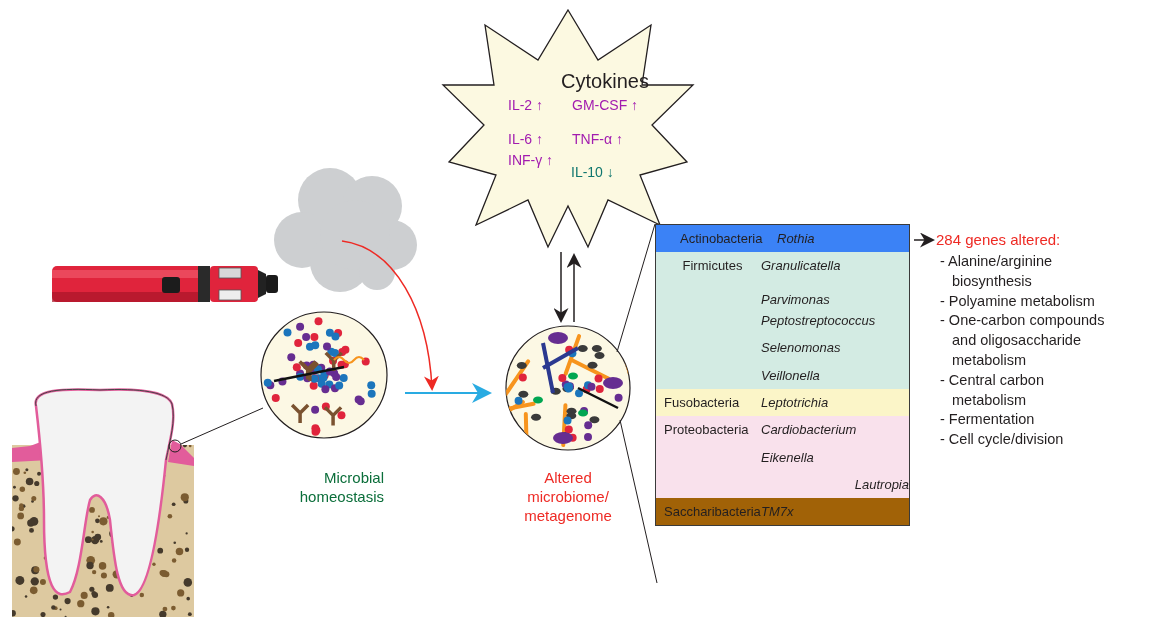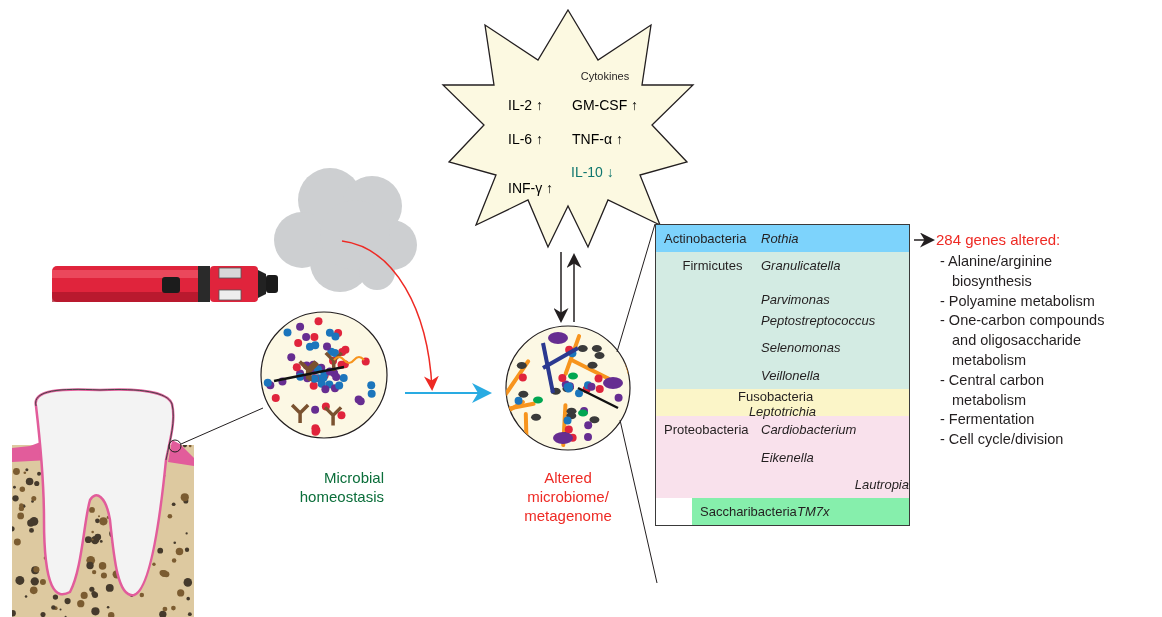--- a/index.html
+++ b/index.html
@@ -1,20 +1,20 @@
 <!DOCTYPE html>
 <html><head>
 <meta charset="utf-8">
 <style>
   html, body { margin: 0; padding: 0; background: #ffffff; }
   body { width: 1162px; height: 617px; position: relative; overflow: hidden; font-family: "Liberation Sans", sans-serif; }
   svg.art { position: absolute; left: 0; top: 0; }
   .abs { position: absolute; }
-  .star-title { left: 535px; top: 70px; width: 140px; text-align: center; font-size: 11px; color: #231f20; }
-  .cyto { font-size: 14px; color: #000000; white-space: nowrap; }
+  .star-title { left: 535px; top: 70px; width: 140px; text-align: center; font-size: 20px; color: #231f20; }
+  .cyto { font-size: 14px; color: #a21caf; white-space: nowrap; }
   .cyto.down { color: #0f766e; }
   .lbl-green { color: #0b6e3a; font-size: 15px; text-align: right; line-height: 19px; }
   .lbl-red { color: #ee2a24; font-size: 15px; text-align: center; line-height: 19px; }
   .taxa { left: 655px; top: 224px; width: 253px; border: 1.5px solid #3a3a3a; font-size: 13px; color: #231f20; }
   .trow { display: flex; height: 27.3px; align-items: center; }
   .phy { width: 97px; padding-left: 8px; }
   .gen { font-style: italic; }
   .genes-title { left: 936px; top: 231px; color: #ee2a24; font-size: 15px; }
   .genes-list { left: 940px; top: 252px; font-size: 14.5px; color: #231f20; line-height: 19.8px; }
   .genes-list div { white-space: nowrap; }
@@ -393,35 +393,35 @@
   <line x1="620" y1="420" x2="657" y2="583" stroke="#231f20" stroke-width="1"></line>
 
   <line x1="914" y1="240" x2="932" y2="240" stroke="#231f20" stroke-width="1.5" marker-end="url(#ah-black)"></line>
 </svg>
 
 <div class="abs star-title">Cytokines</div>
 <div class="abs cyto" style="left:508px;top:97px"><span>IL-2</span> <span>↑</span></div>
 <div class="abs cyto" style="left:572px;top:97px"><span>GM-CSF</span> <span>↑</span></div>
 <div class="abs cyto" style="left:508px;top:131px"><span>IL-6</span> <span>↑</span></div>
 <div class="abs cyto" style="left:572px;top:131px"><span>TNF-α</span> <span>↑</span></div>
-<div class="abs cyto" style="left:508px;top:180px"><span>INF-γ</span> <span>↑</span></div>
+<div class="abs cyto" style="left:508px;top:152px"><span>INF-γ</span> <span>↑</span></div>
 <div class="abs cyto down" style="left:571px;top:164px"><span>IL-10</span> <span>↓</span></div>
 
 <div class="abs lbl-green" style="left:264px;top:468px;width:120px">
   <div>Microbial</div>
   <div>homeostasis</div>
 </div>
 <div class="abs lbl-red" style="left:508px;top:468px;width:120px">
   <div>Altered</div>
   <div>microbiome/</div>
   <div>metagenome</div>
 </div>
 
 <div class="abs taxa" id="taxa">
-    <div class="trow" style="background: #7dd3fc;">
+    <div class="trow" style="background: #3b82f6; padding-left: 16px;">
       <span class="phy">Actinobacteria</span>
       <span class="gen">Rothia</span>
     </div>
     <div class="trow" style="background: rgb(211, 235, 227); text-align: center;">
       <span class="phy">Firmicutes</span>
       <span class="gen">Granulicatella</span>
     </div>
     <div class="trow" style="background: rgb(211, 235, 227); align-items: flex-end;">
       <span class="phy"></span>
       <span class="gen">Parvimonas</span>
@@ -431,37 +431,37 @@
       <span class="gen">Peptostreptococcus</span>
     </div>
     <div class="trow" style="background: rgb(211, 235, 227);">
       <span class="phy"></span>
       <span class="gen">Selenomonas</span>
     </div>
     <div class="trow" style="background: rgb(211, 235, 227);">
       <span class="phy"></span>
       <span class="gen">Veillonella</span>
     </div>
-    <div class="trow" style="background: rgb(251, 245, 200); flex-direction: column;">
+    <div class="trow" style="background: rgb(251, 245, 200);">
       <span class="phy">Fusobacteria</span>
       <span class="gen">Leptotrichia</span>
     </div>
     <div class="trow" style="background: rgb(249, 225, 236);">
       <span class="phy">Proteobacteria</span>
       <span class="gen">Cardiobacterium</span>
     </div>
     <div class="trow" style="background: rgb(249, 225, 236);">
       <span class="phy"></span>
       <span class="gen">Eikenella</span>
     </div>
     <div class="trow" style="background: rgb(249, 225, 236); justify-content: flex-end;">
       <span class="phy"></span>
       <span class="gen">Lautropia</span>
     </div>
-    <div class="trow" style="background: #86efac; margin-left: 36px;">
+    <div class="trow" style="background: #a16207;">
       <span class="phy">Saccharibacteria</span>
       <span class="gen">TM7x</span>
     </div>
   </div>
 
 <div class="abs genes-title">284 genes altered:</div>
 <div class="abs genes-list" id="genes">
     <div>- Alanine/arginine</div>
     <div class="indent">biosynthesis</div>
     <div>- Polyamine metabolism</div>

